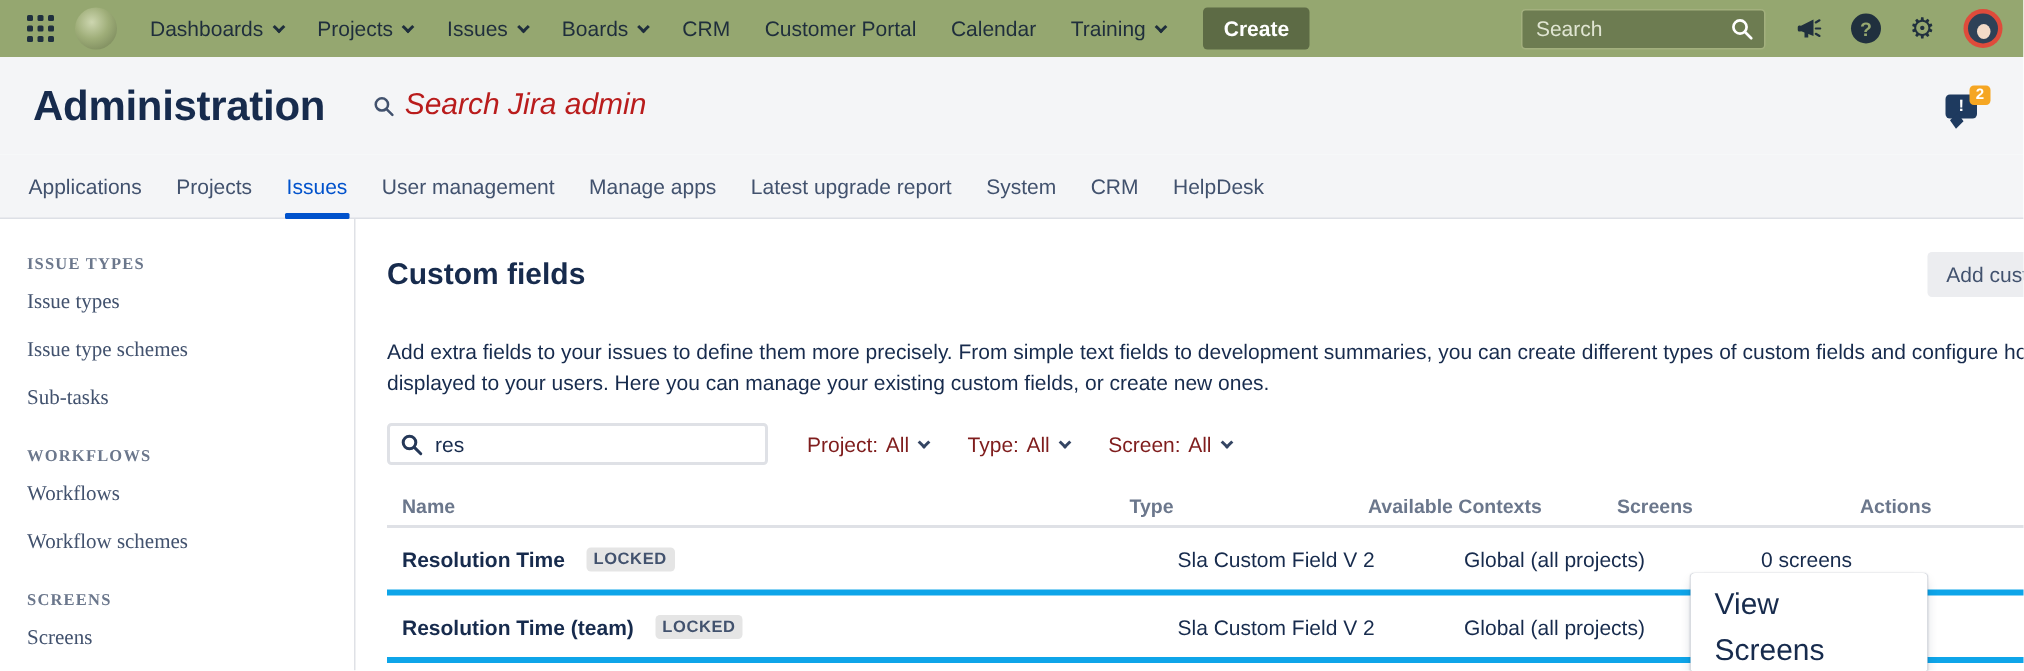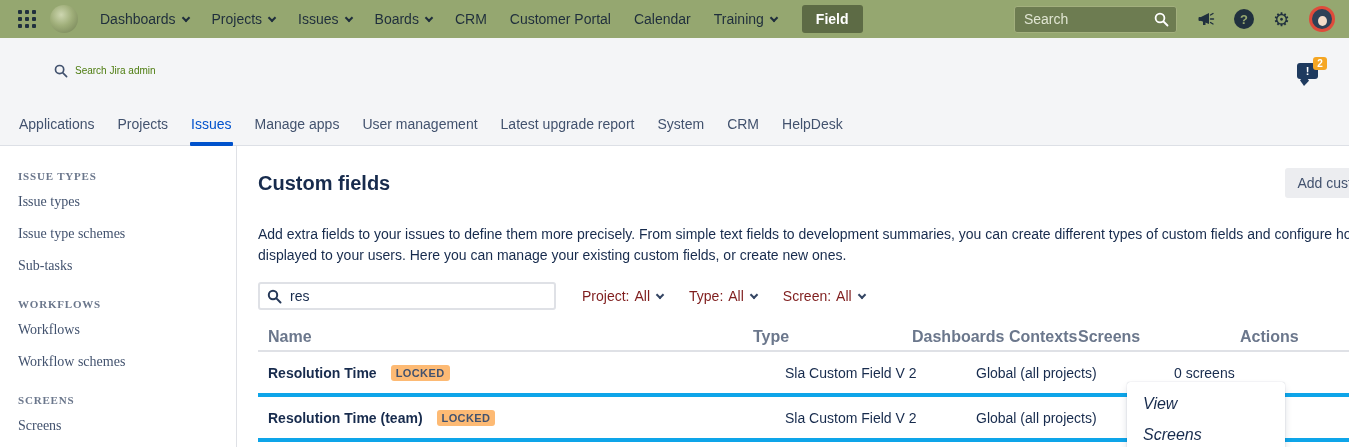--- a/index.html
+++ b/index.html
@@ -20,21 +20,21 @@
   .nav-icon-btn { background:none; border:none; cursor:pointer; margin-right:19px; display:flex; align-items:center; padding:0; }
   .help-circle { width:20px; height:20px; border-radius:50%; background:#20303e; color:#95a770; font-size:13px; font-weight:700; display:flex; align-items:center; justify-content:center; }
   .gear-glyph { font-size:19px; color:#20303e; line-height:1; }
   .nav-avatar { width:26px; height:26px; border-radius:50%; background:#df4b3b; position:relative; cursor:pointer; overflow:hidden; }
   .nav-avatar .hair { position:absolute; left:3px; top:3px; width:20px; height:20px; border-radius:50%; background:#2e4157; }
   .nav-avatar .face { position:absolute; left:9px; top:10px; width:9px; height:10px; border-radius:50%; background:#f3dbc8; }
 
   
   .admin-header { height:65px; background:#f4f5f7; display:flex; align-items:center; padding:0 22px; }
   .admin-title { font-size:28px; font-weight:700; color:#172b4d; letter-spacing:-0.2px; }
-  .admin-search { display:flex; align-items:center; margin-left:32px; color:#4d7c0f; font-size:10px; background:none; border:none; cursor:pointer; font-family:inherit; }
+  .admin-search { display:flex; align-items:center; margin-left:32px; color:#b91c1c; font-size:20px; background:none; border:none; cursor:pointer; font-family:inherit;font-style:italic; }
   .admin-search svg { margin-right:7px; }
   .notif { margin-left:auto; position:relative; width:30px; height:28px; cursor:pointer; background:none; border:none; }
   .notif .bubble { position:absolute; left:0; top:6px; width:21px; height:16px; background:#1e3a5f; border-radius:3px; color:#fff; font-size:11px; font-weight:700; text-align:center; line-height:16px; }
   .notif .tail { position:absolute; left:4px; top:20px; width:7px; height:7px; background:#1e3a5f; transform:rotate(55deg) skew(10deg); }
   .notif .badge { position:absolute; right:0; top:0; min-width:14px; height:13px; background:#f5a623; border-radius:3px; color:#fff; font-size:10px; font-weight:700; text-align:center; line-height:13px; padding:0 2px; }
 
   
   .tabs { height:43px; background:#f4f5f7; border-bottom:1px solid #dde0e6; display:flex; align-items:stretch; padding:0 38px 0 18px; gap:21px; }
   .tab { font-size:14px; color:#42526e; background:none; border:none; cursor:pointer; font-family:inherit; position:relative; padding:0 1px; display:flex; align-items:center; }
   .tab.active { color:#0052cc; font-weight:500; }
@@ -47,42 +47,42 @@
   .side-title { font-size:11px; font-weight:700; color:#6b778c; letter-spacing:.8px; margin-bottom:4px; }
   .side-item { display:block; font-size:14px; color:#42526e; padding:8px 0; background:none; border:none; cursor:pointer; font-family:inherit; text-align:left; }
   .main { flex:1; padding:22px 29px 16px 21px; position:relative; }
 
   
   .title-row { display:flex; align-items:center; justify-content:space-between; }
   .page-title { font-size:20px; font-weight:700; color:#172b4d; }
   .add-btn { background:#ecedf0; color:#42526e; font-size:14px; font-weight:500; border:none; border-radius:3px; height:30px; padding:0 13px; cursor:pointer; font-family:inherit; }
   .desc { margin-top:26px; font-size:14px; line-height:21px; color:#172b4d; }
   .filter-row { margin-top:16px; display:flex; align-items:center; }
-  .field-search { position:relative; width:298px; }
+  .field-search { position:relative; width:254px; }
   .field-search input { width:100%; height:28px; border:2px solid #dfe1e6; border-radius:3px; font-size:14px; color:#172b4d; padding:0 8px 0 30px; font-family:inherit; }
   .field-search svg { position:absolute; left:9px; top:7px; }
   .filter { background:none; border:none; cursor:pointer; font-family:inherit; font-size:14px; color:#7f1d1d; display:flex; align-items:center; margin-left:26px; }
   .filter .val { margin-left:5px; }
   .filter .chev { border-color:#344563; margin-top:-2px; }
 
   .table { margin-top:14px; }
   .thead, .trow { display:grid; grid-template-columns:495px 159px 166px 162px 1fr; align-items:center; }
   .thead { height:28px; border-bottom:2px solid #dfe1e6; }
-  .th { font-size:16px; font-weight:700; color:#6b778c; }
+  .th { font-size:13px; font-weight:700; color:#6b778c; }
   .th:first-child, .td-name { padding-left:10px; }
   .trow { height:45px; border-bottom:4px solid #0ea5e9;gap:32px; }
   .td { font-size:14px; color:#172b4d; }
   .td-name { font-weight:700; display:flex; align-items:center; }
-  .lozenge { font-size:11px; font-weight:700; letter-spacing:.4px; color:#42526e; background:#fdba74; border-radius:3px; padding:2px 5px; margin-left:14px; }
+  .lozenge { font-size:11px; font-weight:700; letter-spacing:.4px; color:#42526e; background:#e5e5e5; border-radius:3px; padding:2px 5px; margin-left:14px; }
   .gear-btn { width:53px; height:32px; background:#344563; border:none; border-radius:4px; box-shadow:0 0 0 2px #4c9aff; cursor:pointer; display:flex; align-items:center; justify-content:center; gap:7px; margin-left:-7px; }
   .gear-btn .g { color:#fff; font-size:15px; line-height:1; }
   .gear-btn .chev { border-color:#fff; width:5px; height:5px; margin:0 0 2px 0; }
 
   .dropdown { position:absolute; left:1127px; top:382px; width:158px; background:#fff; border-radius:3px; box-shadow:0 4px 8px -2px rgba(9,30,66,.25), 0 0 1px rgba(9,30,66,.31); padding:6px 0 40px 0; z-index:5; }
-  .dropdown .item { display:block; width:100%; text-align:left; background:none; border:none; cursor:pointer; font-family:inherit; font-size:16px; color:#172b4d; height:31px; line-height:31px; padding:0 16px;font-style:italic; }
+  .dropdown .item { display:block; width:100%; text-align:left; background:none; border:none; cursor:pointer; font-family:inherit; font-size:20px; color:#172b4d; height:31px; line-height:31px; padding:0 16px; }
 </style>
 </head>
 <body>
 
 <header class="topnav">
   <svg class="grid-icon" viewBox="0 0 18 18">
     <g fill="#20303e">
       <rect x="0" y="0" width="4" height="4" rx="1"></rect>
         <rect x="7" y="0" width="4" height="4" rx="1"></rect>
         <rect x="14" y="0" width="4" height="4" rx="1"></rect>
@@ -118,21 +118,21 @@
   <button class="nav-item">
       <span>Customer Portal</span>
     </button>
   <button class="nav-item">
       <span>Calendar</span>
     </button>
   <button class="nav-item">
       <span>Training</span>
       <i class="chev"></i>
     </button>
-  <button class="create-btn">Field</button>
+  <button class="create-btn">Create</button>
 
   <div class="nav-spacer"></div>
 
   <div class="nav-search">
     <input type="text" placeholder="Search" style="">
     <svg width="15" height="15" viewBox="0 0 15 15">
         <circle cx="6" cy="6" r="4.4" fill="none" stroke="#fff" stroke-width="1.8"></circle>
         <line x1="9.5" y1="9.5" x2="13.5" y2="13.5" stroke="#fff" stroke-width="1.8" stroke-linecap="round"></line>
       </svg>
   </div>
@@ -150,40 +150,41 @@
   <button class="nav-icon-btn">
     <span class="gear-glyph">⚙</span>
   </button>
   <div class="nav-avatar">
     <span class="hair"></span>
     <span class="face"></span>
   </div>
 </header>
 
 <div class="admin-header">
+  <h1 class="admin-title">Administration</h1>
   <button class="admin-search">
     <svg width="14" height="14" viewBox="0 0 15 15">
         <circle cx="6" cy="6" r="4.4" fill="none" stroke="#42526e" stroke-width="1.8"></circle>
         <line x1="9.5" y1="9.5" x2="13.5" y2="13.5" stroke="#42526e" stroke-width="1.8" stroke-linecap="round"></line>
       </svg>
     <span>Search Jira admin</span>
   </button>
   <button class="notif">
     <span class="bubble">!</span>
     <span class="tail"></span>
     <span class="badge">2</span>
   </button>
 </div>
 
 <nav class="tabs">
   <button class="tab">Applications</button>
   <button class="tab">Projects</button>
   <button class="tab active">Issues</button>
+  <button class="tab">User management</button>
   <button class="tab">Manage apps</button>
-  <button class="tab">User management</button>
   <button class="tab">Latest upgrade report</button>
   <button class="tab">System</button>
   <button class="tab">CRM</button>
   <button class="tab">HelpDesk</button>
 </nav>
 
 <div class="content">
   <aside class="sidebar">
     <div class="side-section">
       <div class="side-title">ISSUE TYPES</div>
@@ -231,21 +232,21 @@
         <span>Screen:</span>
         <span class="val">All</span>
         <i class="chev"></i>
       </button>
     </div>
 
     <div class="table">
       <div class="thead">
         <div class="th">Name</div>
         <div class="th">Type</div>
-        <div class="th">Dashboards Contexts</div>
+        <div class="th">Available Contexts</div>
         <div class="th">Screens</div>
         <div class="th">Actions</div>
       </div>
 
       <div class="trow">
         <div class="td td-name">
           <span>Resolution Time</span>
           <span class="lozenge">LOCKED</span>
         </div>
         <div class="td">Sla Custom Field V 2</div>

